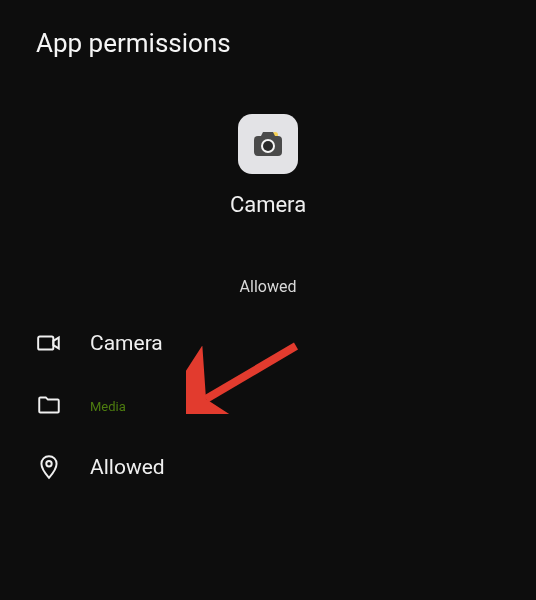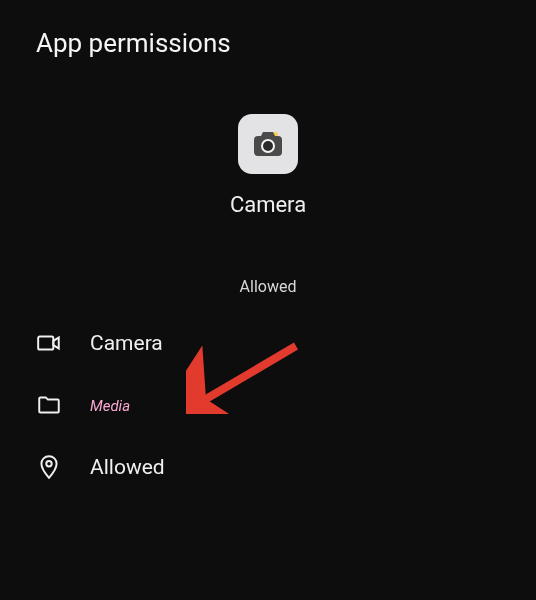--- a/index.html
+++ b/index.html
@@ -69,24 +69,23 @@
     .permission-text {
       display: flex;
       flex-direction: column;
     }
     .permission-label {
       font-size: 21px;
       font-weight: 400;
       color: #f0f0f0;
     }
     .permission-sublabel {
-      font-size: 15px;
-      color: #f9a8d4;
+      font-size: 13px;
+      color: #4d7c0f;
       margin-top: 2px;
-      font-style: italic;
     }
     .arrow-annotation {
       position: absolute;
       left: 186px;
       top: 334px;
       pointer-events: none;
     }
   </style>
 </head>
 <body>

